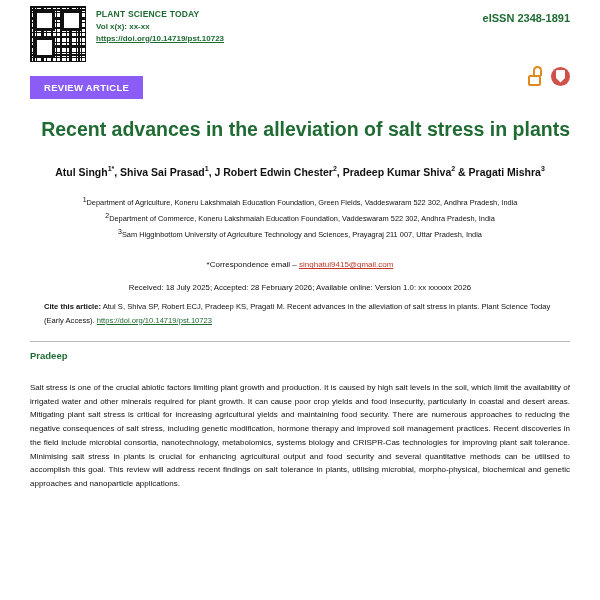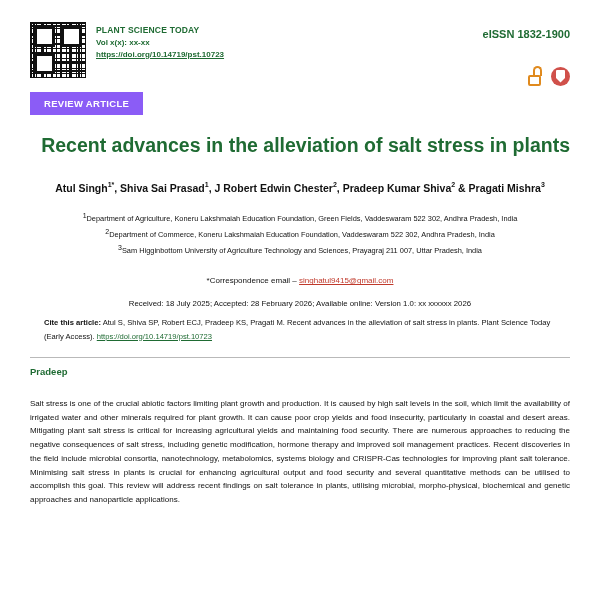--- a/index.html
+++ b/index.html
@@ -12,21 +12,21 @@
     background: #ffffff;
     font-family: "Liberation Sans", sans-serif;
     color: #1a1a1a;
     overflow: hidden;
   }
   .page {
     position: relative;
     width: 600px;
     height: 600px;
     box-sizing: border-box;
-    padding: 22px 30px 0 30px;
+    padding: 6px 30px 0 30px;
   }
 
   
   .header {
     display: flex;
     align-items: flex-start;
     justify-content: space-between;
   }
   .header-left {
     display: flex;
@@ -256,21 +256,21 @@
     <div class="header-left">
       <div class="qr">
           <div class="qr-bl"></div>
         </div>
       <div class="journal-block">
         <div class="journal-title">PLANT SCIENCE TODAY</div>
         <div class="journal-vol">Vol x(x): xx-xx</div>
         <div class="journal-doi">https://doi.org/10.14719/pst.10723</div>
       </div>
     </div>
-    <div class="eissn">eISSN 1832-1900</div>
+    <div class="eissn">eISSN 2348-1891</div>
   </div>
 
   <div class="badges">
     <div class="oa-icon">
       <div class="shackle"></div>
       <div class="body"></div>
     </div>
     <div class="cc-icon"></div>
   </div>
 

